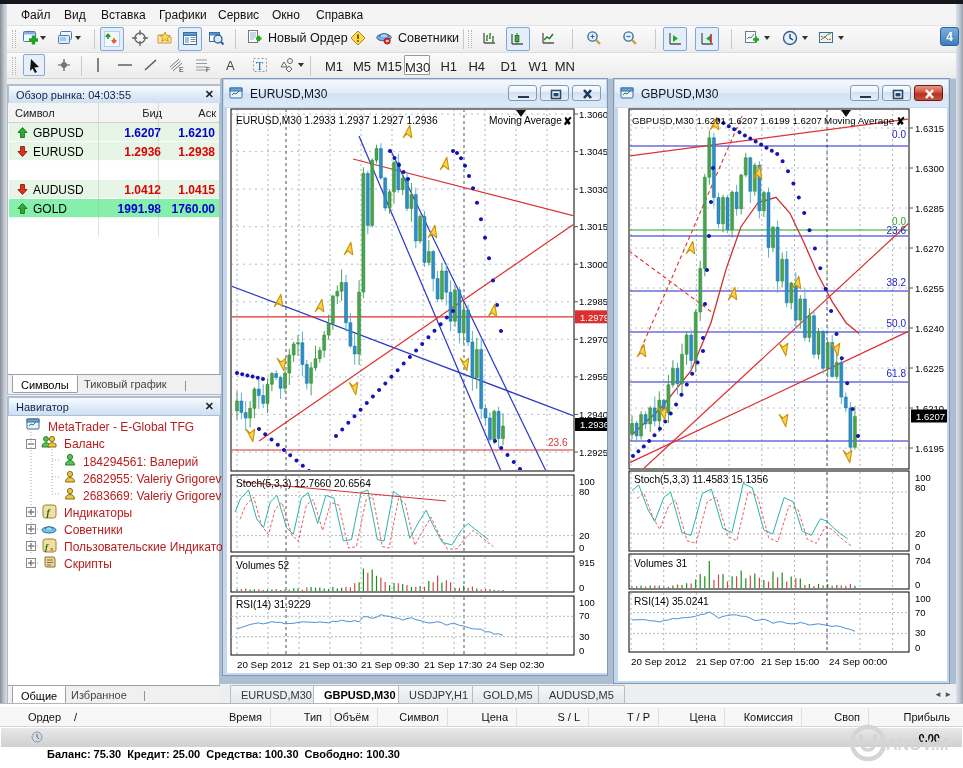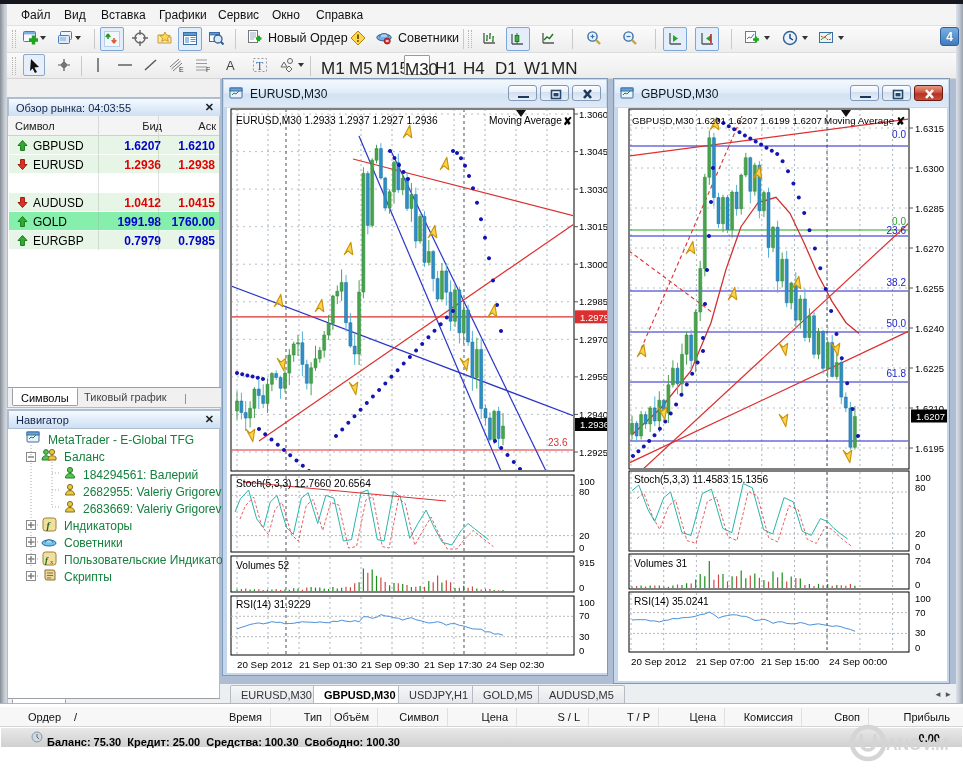--- a/index.html
+++ b/index.html
@@ -11,44 +11,44 @@
 #tb1{left:7px;top:26px;width:949px;height:27px;background:linear-gradient(180deg,#fbfbfb,#ededed);border-bottom:1px solid #dcdcdc}
 #tb2{left:7px;top:53px;width:949px;height:26px;background:linear-gradient(180deg,#fafafa,#ececec);border-bottom:1px solid #d5d5d5}
 .grip{position:absolute;width:4px;height:18px;top:4px;border-left:1px dotted #b5b5b5;border-right:1px dotted #b5b5b5}
 .tsep{position:absolute;width:1px;height:20px;top:3px;background:#c9c9c9}
 .tbtn{position:absolute;width:24px;height:24px;top:1px}
 .tbtn.pressed{border:1px solid #7da7d8;background:#e3eefa;border-radius:2px}
 .tbtn2{position:absolute;width:22px;height:22px;top:1px}
 .tbtn2.pressed{border:1px solid #8aa8c8;background:#e7effa;border-radius:2px}
 .dd{position:absolute;top:10px;width:0;height:0;border-left:3.5px solid transparent;border-right:3.5px solid transparent;border-top:4px solid #333}
 .tflab{position:absolute;top:5px;font-size:11px;color:#333}
-.tf{position:absolute;top:2px;height:20px;font-size:17px;color:#222;text-align:left;padding-top:4px}
+.tf{position:absolute;top:2px;height:20px;font-size:13px;color:#222;text-align:right;padding-top:4px}
 .tf.pressed{border:1px solid #9a9a9a;background:#fdfdfd;border-radius:1px}
-#sidebar{left:7px;top:96px;width:213px;height:624px;background:#f0f0f0}
+#sidebar{left:7px;top:83px;width:213px;height:624px;background:#f0f0f0}
 .phead{position:absolute;left:0;width:213px;height:19px;background:linear-gradient(180deg,#f7fbff,#dce9f8 60%,#cfdff2);border:1px solid #aebfd4;font-size:11px;color:#0f2448;padding:3px 0 0 7px}
 .phead .x{position:absolute;right:6px;top:2px;font-size:11px;font-weight:bold;color:#222}
 #mw{left:0;top:1px;width:213px;height:311px;background:#fff;border:1px solid #b0bccc}
 #mwhdr{position:absolute;left:0;top:18px;width:211px;height:20px;background:#f4f4f4;border-bottom:1px solid #cfcfcf;font-size:11px;color:#222}
 #mwhdr .c1{position:absolute;left:7px;top:4px}
 #mwhdr .c2{position:absolute;right:57px;top:4px}
 #mwhdr .c3{position:absolute;right:3px;top:4px}
 #mwhdr .v1{position:absolute;left:90px;top:0;width:1px;height:20px;background:#d8d8d8}
 #mwhdr .v2{position:absolute;left:150px;top:0;width:1px;height:20px;background:#d8d8d8}
 .mrow{position:absolute;left:1px;width:210px;height:19px;font-size:12px;border-bottom:1px solid rgba(255,255,255,.85)}
 .mrow .sym{position:absolute;left:24px;top:3px;color:#000}
 .mrow .bid{position:absolute;right:58px;top:3px;font-weight:bold}
 .mrow .ask{position:absolute;right:4px;top:3px;font-weight:bold}
 .mrow svg{position:absolute;left:7px;top:3px}
 .up .bid,.up .ask{color:#0000cc}
 .dn .bid,.dn .ask{color:#e00000}
 .ptabs{position:absolute;left:0;width:213px;height:20px;background:#f0f0f0;border-top:1px solid #9aa0a8;font-size:11px}
 .ptab{position:absolute;top:0;height:18px;padding:3px 8px 0 8px;color:#444}
 .ptab.act{background:#fff;border:1px solid #9aa0a8;border-top:1px solid #fff;color:#000;border-radius:0 0 2px 2px}
 #nav{left:0;top:313px;width:213px;height:310px;background:#fff;border:1px solid #b0bccc}
-.trow{position:absolute;font-size:12px;color:#15803d;white-space:nowrap}
+.trow{position:absolute;font-size:12px;color:#b91c1c;white-space:nowrap}
 #term{left:0;top:703px;width:963px;height:65px;background:#fff;border-top:1px solid #b5b5b5}
 #thead{position:absolute;left:0;top:3px;width:963px;height:20px;background:#f7f7f7;border-bottom:1px solid #d5d5d5;font-size:11px;color:#111}
 #thead span{position:absolute;top:4px}
 #thead i{position:absolute;top:1px;width:1px;height:18px;background:#e0e0e0}
 #balrow{position:absolute;left:1px;top:24px;width:961px;height:19px;background:linear-gradient(180deg,#e8e8e8,#d0d0d0);font-size:11px;font-weight:bold;color:#000}
 #tabsbar{left:220px;top:684px;width:736px;height:19px;background:#eceff2}
 .ctab{position:absolute;top:1px;height:18px;font-size:11px;color:#333;padding:3px 10px 0 10px;border:1px solid #b6bcc4;border-bottom:none;background:linear-gradient(180deg,#f5f6f8,#e4e7eb);border-radius:2px 2px 0 0}
 .ctab.act{background:#fff;color:#000;font-weight:bold}
 .win{position:absolute;border:1px solid #7f9ab9;box-shadow:inset 0 0 0 3px #c5d7ec;background:#c5d7ec}
 .title{position:absolute;left:1px;top:1px;right:1px;height:27px;background:linear-gradient(180deg,#f3f8fd 0%,#e2edf9 46%,#d2e2f3 52%,#dde9f6);font-size:12px;color:#0c1828;display:flex;align-items:center}
@@ -392,28 +392,20 @@
         <span class="bid">1.0412</span>
         <span class="ask">1.0415</span>
       </div>
       <div class="mrow up" style="top:114px;background:#86efac">
         <svg width="13" height="13" viewBox="0 0 13 13">
           <path d="M6.5 1.5l4.5 5h-2.6v5h-3.8v-5H2z" fill="#33aa33" stroke="#1d7a1d"></path>
         </svg>
         <span class="sym">GOLD</span>
         <span class="bid">1991.98</span>
         <span class="ask">1760.00</span>
-      </div>
-      <div class="mrow up" style="top:133px;background:#e7f5e7">
-        <svg width="13" height="13" viewBox="0 0 13 13">
-          <path d="M6.5 1.5l4.5 5h-2.6v5h-3.8v-5H2z" fill="#33aa33" stroke="#1d7a1d"></path>
-        </svg>
-        <span class="sym">EURGBP</span>
-        <span class="bid">0.7979</span>
-        <span class="ask">0.7985</span>
       </div>
       <div class="abs" style="left:90px;top:38px;width:1px;height:114px;background:rgba(160,175,160,.35)"></div>
       <div class="abs" style="left:150px;top:38px;width:1px;height:114px;background:rgba(160,175,160,.35)"></div>
       <div class="ptabs" style="top:289px">
         <div class="ptab act" style="left:4px">Символы</div>
         <div class="ptab" style="left:68px">Тиковый график</div>
         <span style="position:absolute;left:176px;top:4px;color:#888;font-size:11px">|</span>
       </div>
     </div>
     <div class="abs" id="nav">
@@ -1095,21 +1087,21 @@
       <i style="left:801px"></i>
       <i style="left:868px"></i>
     </div>
     <div id="balrow">
       <span style="position:absolute;left:30px;top:3px">
         <svg width="12" height="12" viewBox="0 0 12 12">
           <circle cx="6" cy="6" r="5" fill="#d0d8e0" stroke="#8a9aa8"></circle>
           <path d="M6 3v3l2 2" stroke="#667" fill="none"></path>
         </svg>
       </span>
-      <span style="position:absolute;left:46px;top:8px">Баланс: 75.30&nbsp;&nbsp;Кредит: 25.00&nbsp;&nbsp;Средства: 100.30&nbsp;&nbsp;Свободно: 100.30</span>
+      <span style="position:absolute;left:46px;top:20px">Баланс: 75.30&nbsp;&nbsp;Кредит: 25.00&nbsp;&nbsp;Средства: 100.30&nbsp;&nbsp;Свободно: 100.30</span>
       <span style="position:absolute;right:22px;top:4px">0.00</span>
     </div>
     <svg class="abs" style="left:846px;top:14px" width="116" height="50">
       <circle cx="22" cy="25" r="16" fill="none" stroke="#d5d5d5" stroke-width="4.5"></circle>
       <path d="M15 16v9a7 7 0 0014 0v-9" fill="none" stroke="#d5d5d5" stroke-width="3.5"></path>
       <text x="40" y="32" font-size="16" font-weight="bold" fill="#d5d5d5" font-family="Liberation Sans">ANOV.M</text>
     </svg>
   </div>
 
 </body></html>

